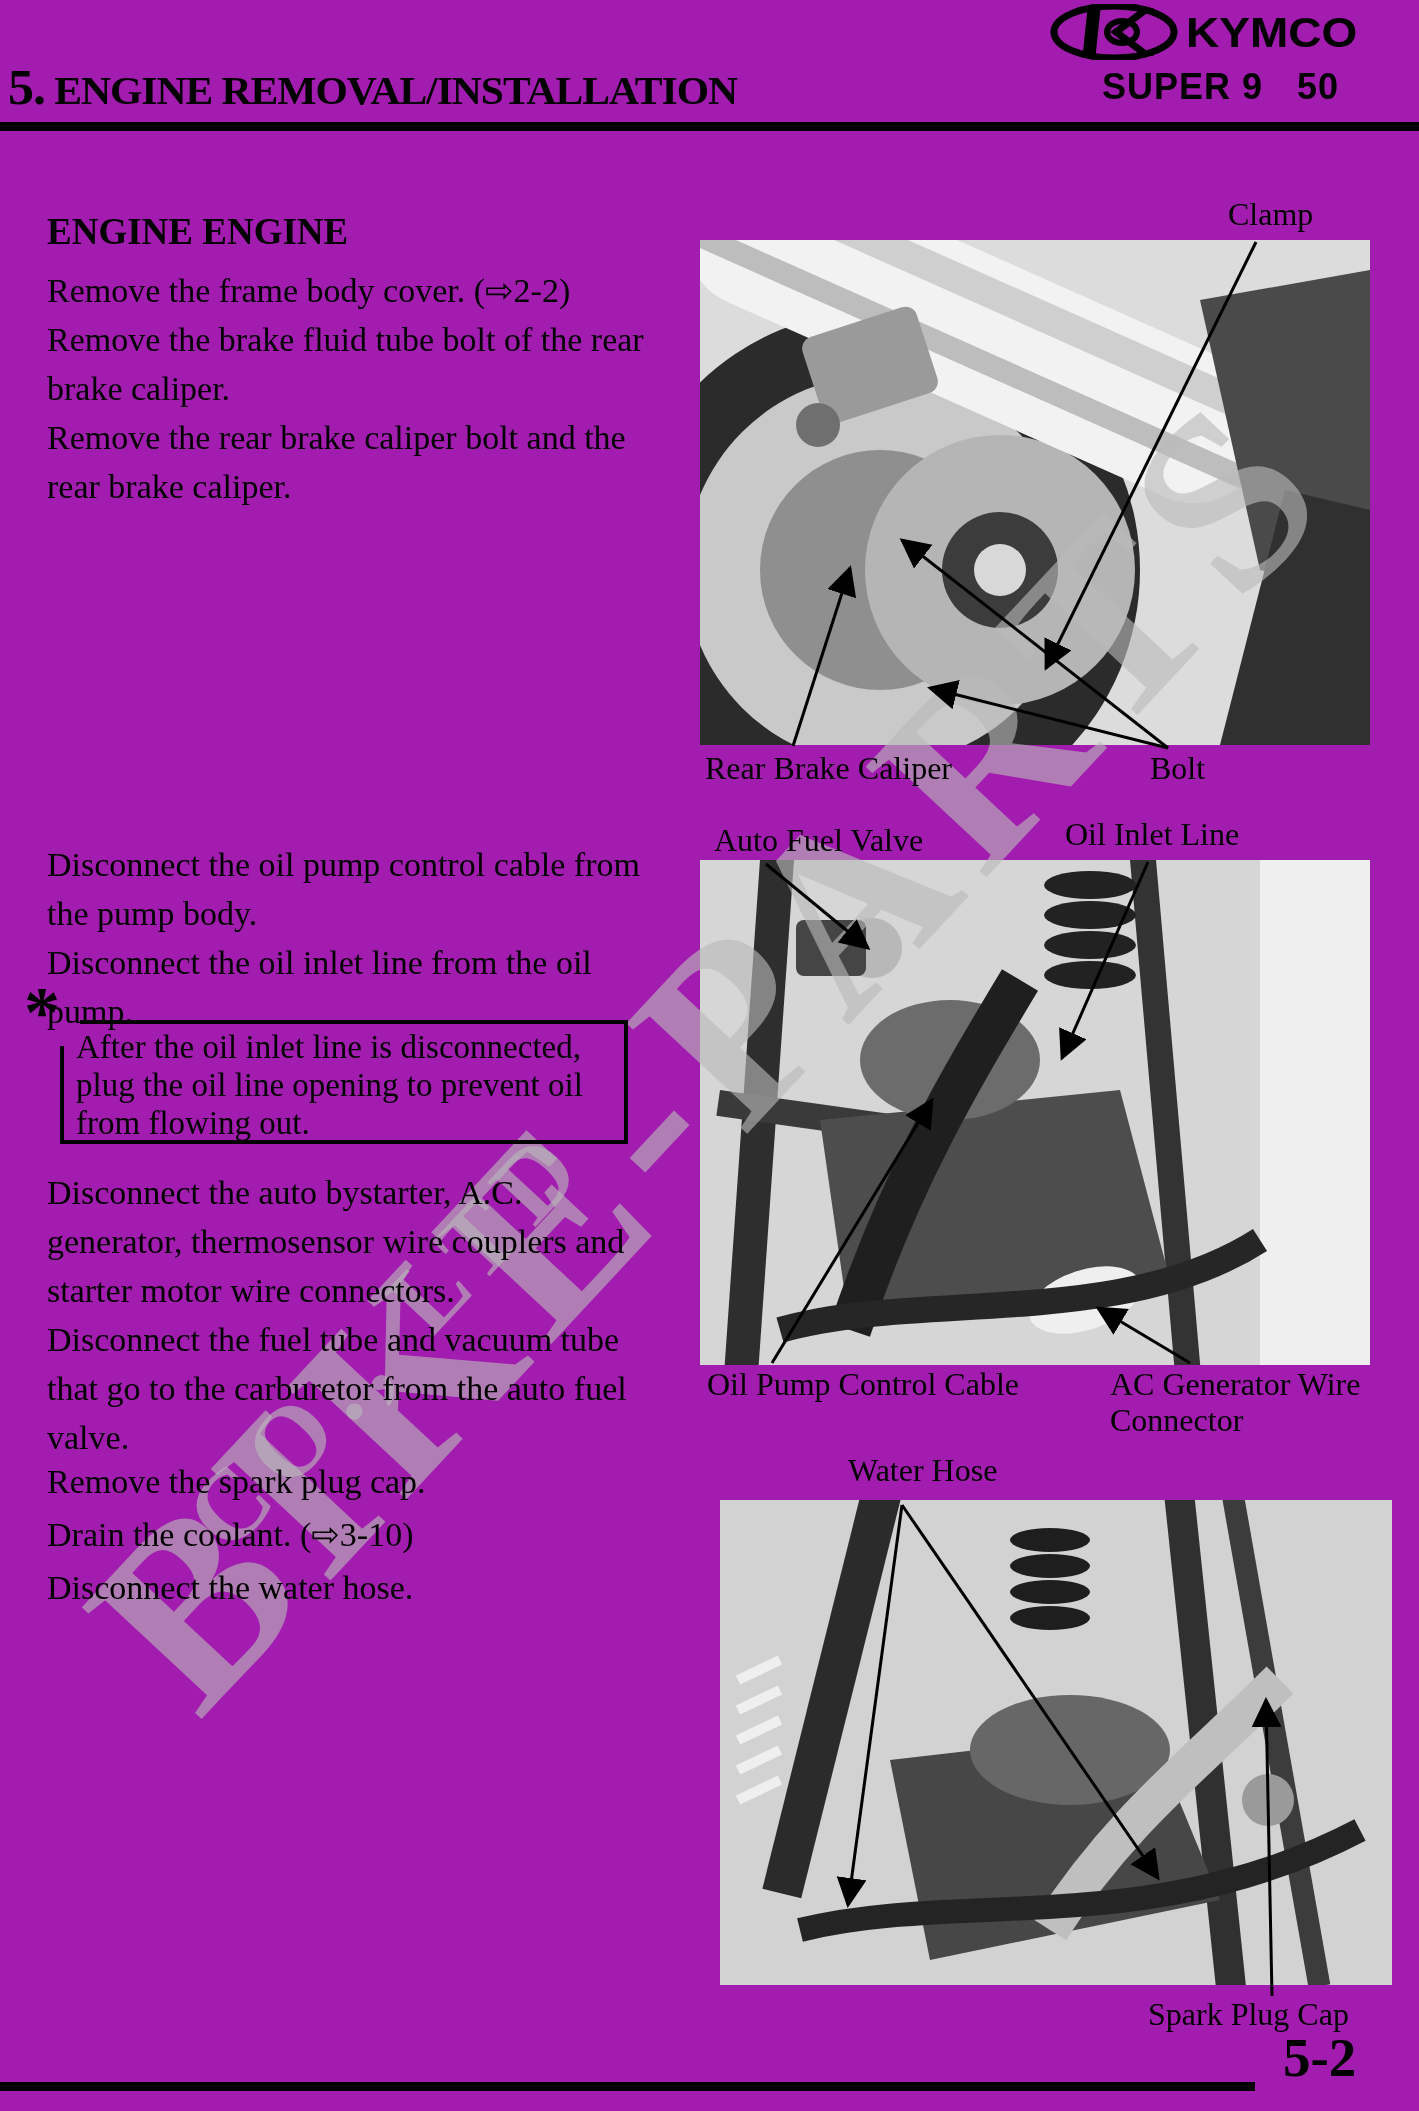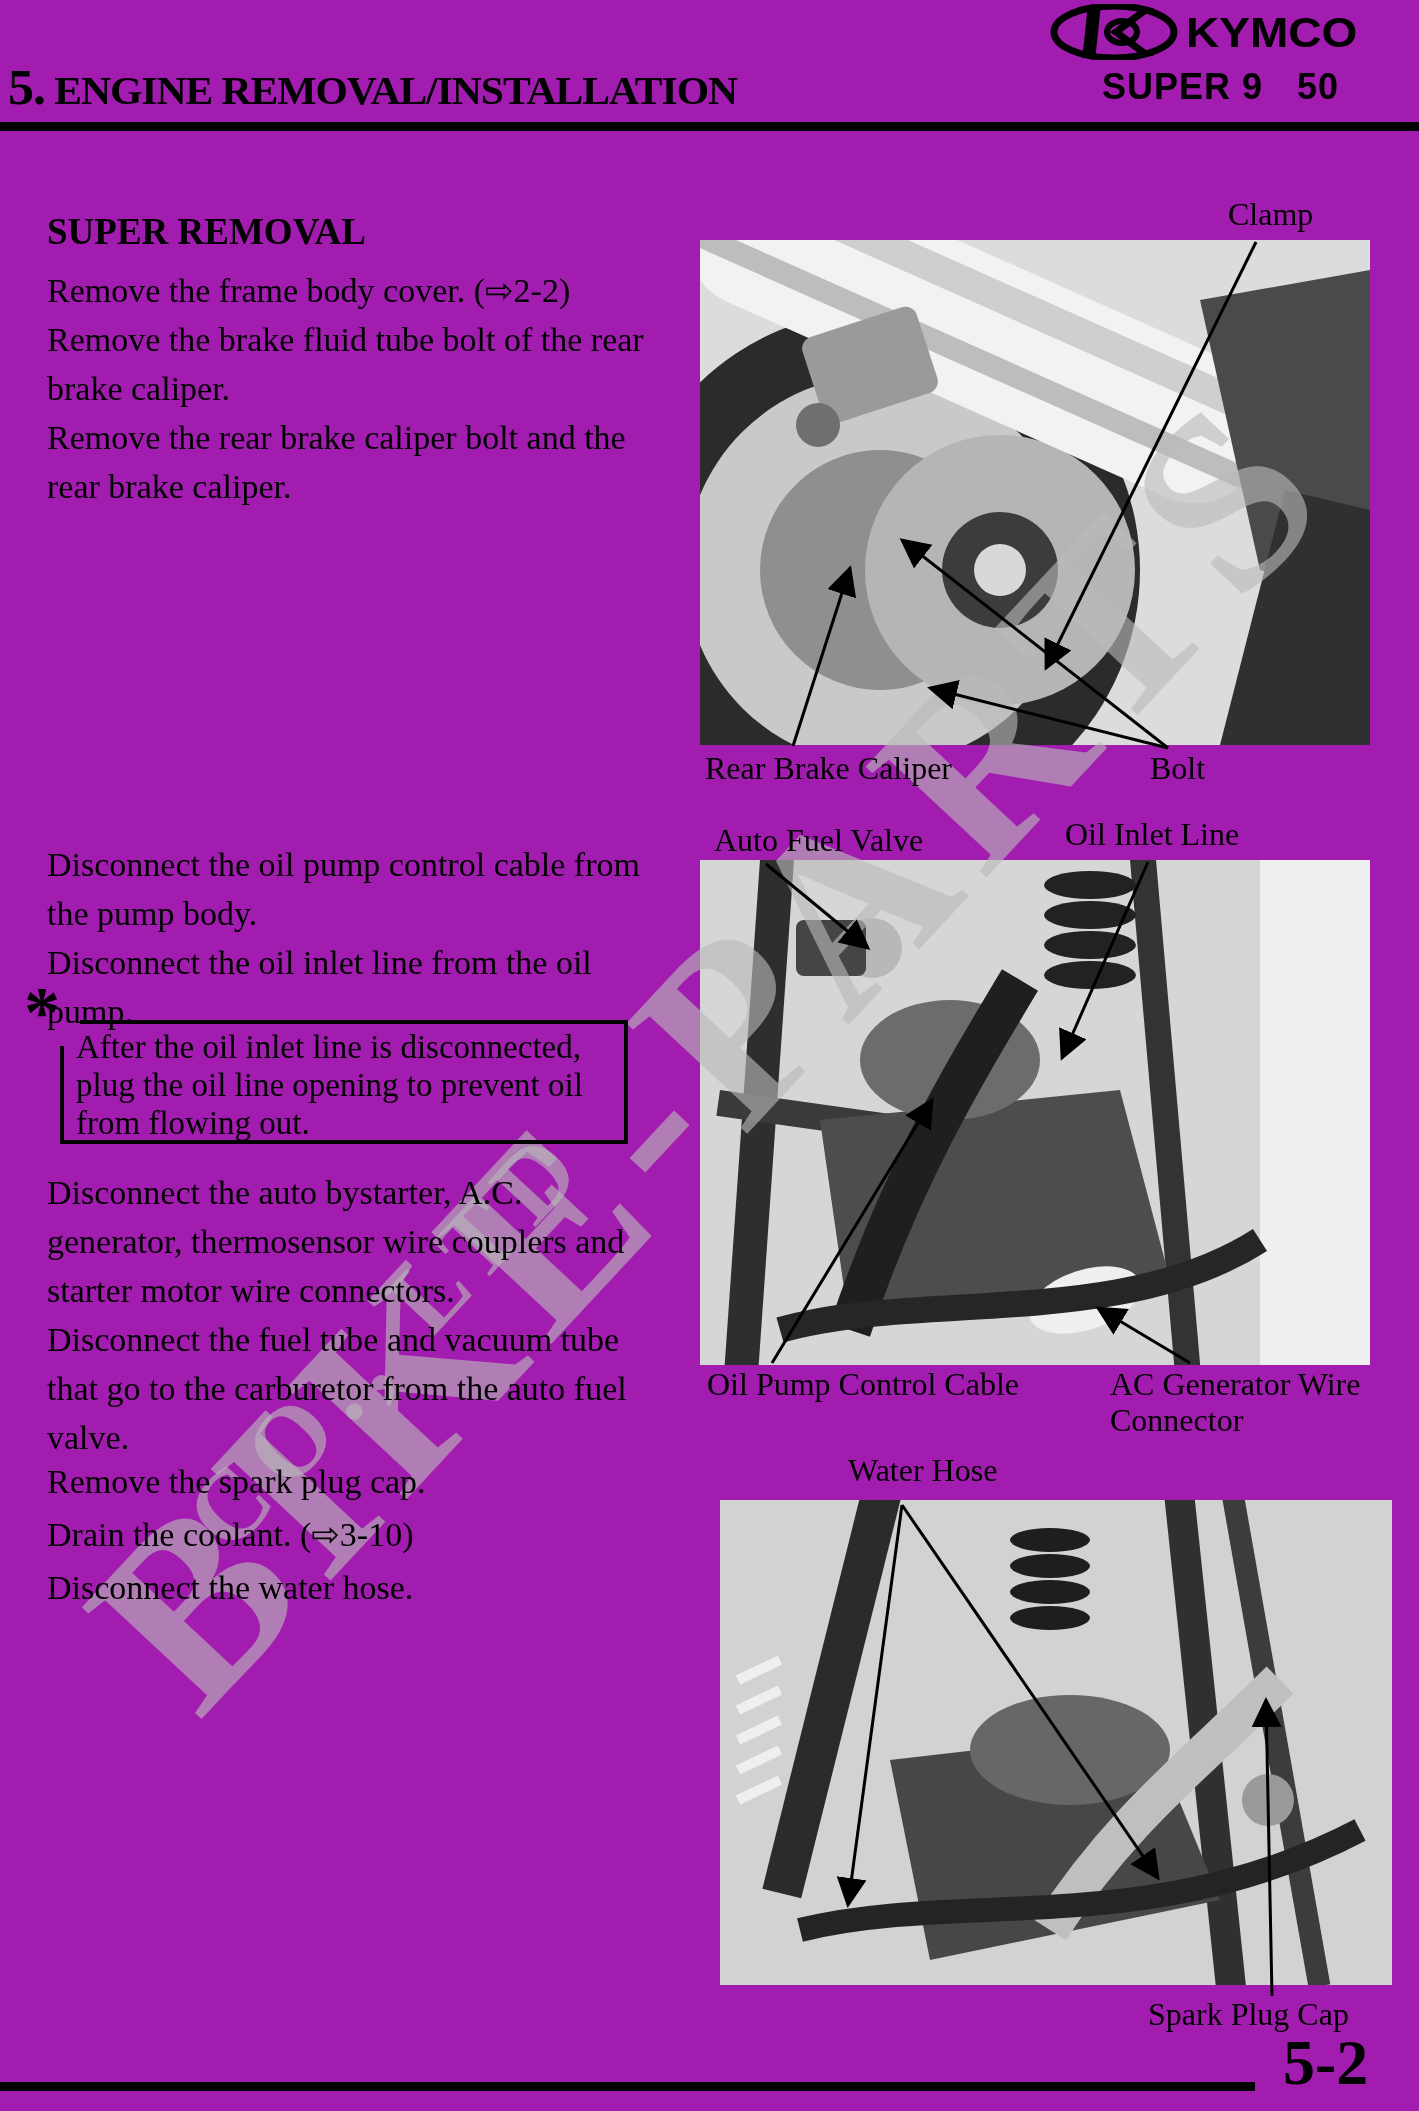--- a/index.html
+++ b/index.html
@@ -112,21 +112,21 @@
     left:120px;top:1280px;z-index:20;pointer-events:none;
     font-weight:bold;font-size:100px;letter-spacing:14px;
     color:rgba(185,185,185,0.62);
     transform:rotate(-47deg);
     white-space:nowrap;
   }
   
   .footer-rule{left:0;top:2082px;width:1255px;height:9px;background:#000;z-index:30;}
   .page-no{
     left:1283px;top:2026px;
-    font-weight:bold;font-size:64px;
+    font-weight:bold;font-size:55px;
     z-index:30;
   }
 </style>
 </head>
 <body>
 
 <div class="page">
 
   <div class="abs brand">
     <svg width="128" height="56" viewBox="0 0 128 56">
@@ -142,21 +142,21 @@
     <span class="chapter-no">5.</span>
     <span>ENGINE REMOVAL/INSTALLATION</span>
   </div>
 
   <div class="abs model-badge">
     <span>SUPER 9</span><span class="model-gap"></span><span>50</span>
   </div>
 
   <div class="abs header-rule"></div>
 
-  <div class="abs section-title">SUPER REMOVAL</div>
+  <div class="abs section-title">ENGINE ENGINE</div>
 
   <div class="abs para p1">Remove the frame body cover. (⇨2-2)
 Remove the brake fluid tube bolt of the rear
 brake caliper.
 Remove the rear brake caliper bolt and the
 rear brake caliper.</div>
 
   <div class="abs para p2">Disconnect the oil pump control cable from
 the pump body.
 Disconnect the oil inlet line from the oil

